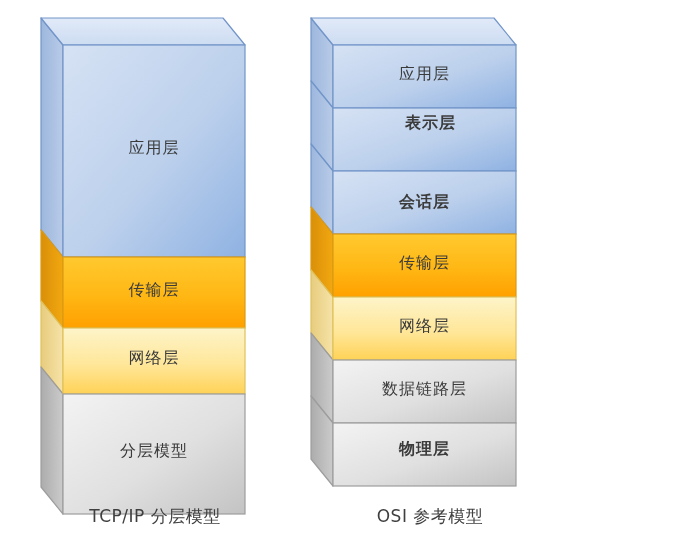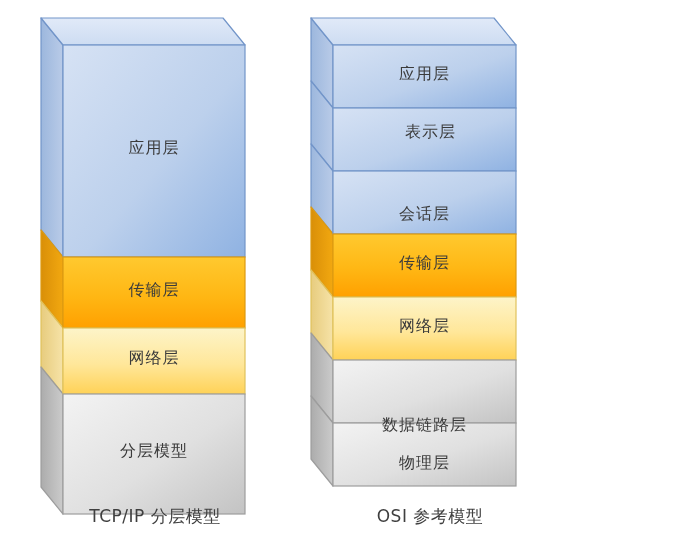--- a/index.html
+++ b/index.html
@@ -137,24 +137,24 @@
         <rect x="333" y="423" width="183" height="63" fill="url(#gradGray)" stroke="#9d9d9d" stroke-width="1.2"></rect>
       </g>
   </svg>
 
   <div id="labels-layer">
       <div class="layer-label" style="left: 63px; width: 182px; top: 138px;">应用层</div>
       <div class="layer-label" style="left: 63px; width: 182px; top: 279.5px;">传输层</div>
       <div class="layer-label" style="left: 63px; width: 182px; top: 348px;">网络层</div>
       <div class="layer-label" style="left: 63px; width: 182px; top: 441px;">分层模型</div>
       <div class="layer-label" style="left: 333px; width: 183px; top: 63.5px;">应用层</div>
-      <div class="layer-label" style="left: 333px; width: 195px; top: 122px;">表示层</div>
-      <div class="layer-label" style="left: 333px; width: 183px; top: 204px;">会话层</div>
+      <div class="layer-label" style="left: 333px; width: 195px; top: 113px; font-weight: bold;">表示层</div>
+      <div class="layer-label" style="left: 333px; width: 183px; top: 192px; font-weight: bold;">会话层</div>
       <div class="layer-label" style="left: 333px; width: 183px; top: 252.5px;">传输层</div>
       <div class="layer-label" style="left: 333px; width: 183px; top: 315.5px;">网络层</div>
-      <div class="layer-label" style="left: 333px; width: 183px; top: 378.5px; margin-top: 36px;">数据链路层</div>
-      <div class="layer-label" style="left: 333px; width: 183px; top: 453px;">物理层</div>
+      <div class="layer-label" style="left: 333px; width: 183px; top: 378.5px;">数据链路层</div>
+      <div class="layer-label" style="left: 333px; width: 183px; top: 439px; font-weight: bold;">物理层</div>
     </div>
 
   <div class="caption caption-tcpip">TCP/IP 分层模型</div>
   <div class="caption caption-osi">OSI 参考模型</div>
 
 </div>
 
 </body></html>

